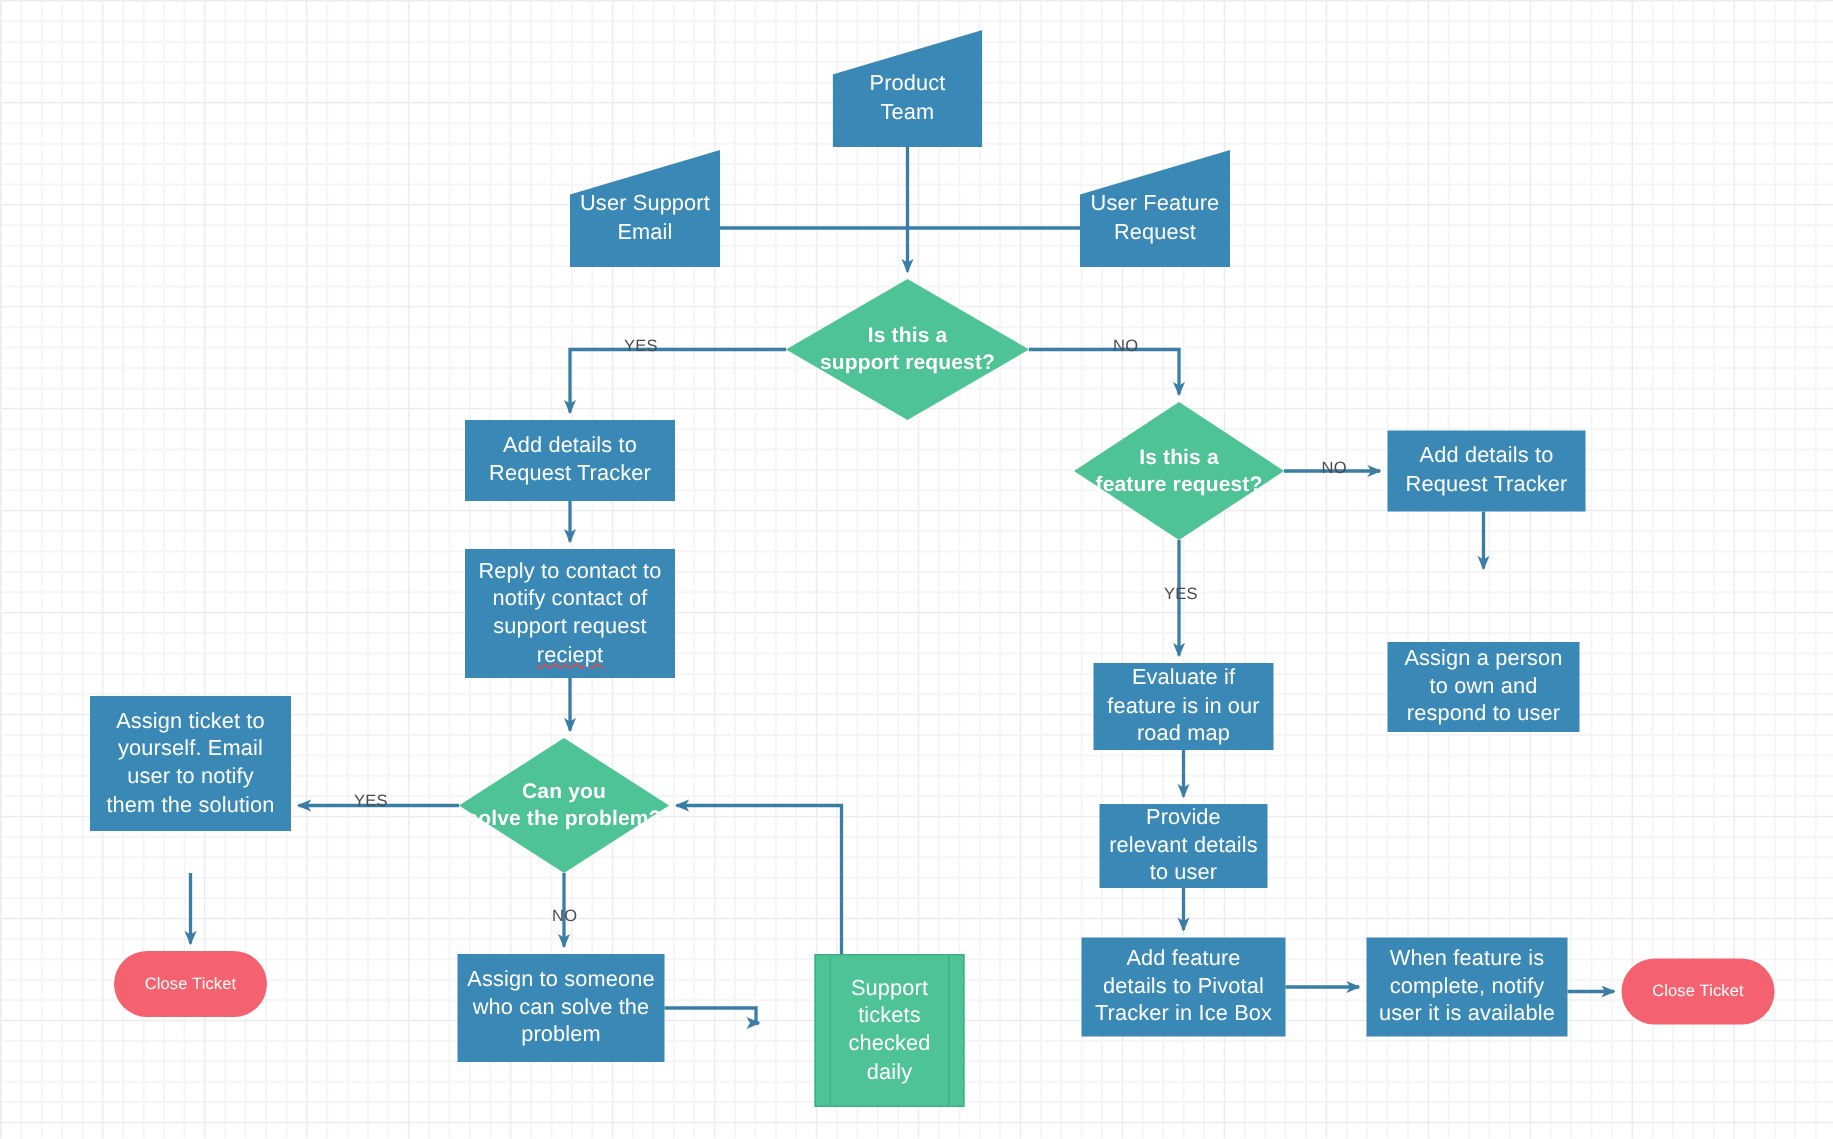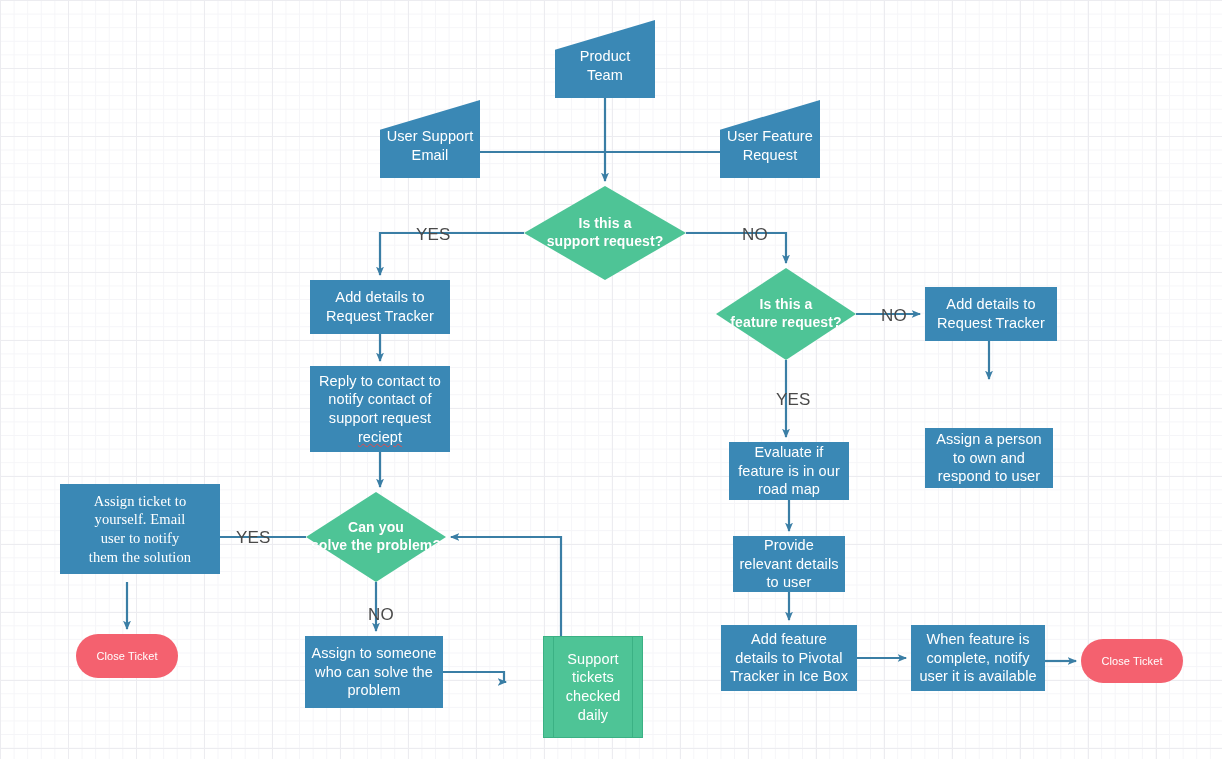--- a/index.html
+++ b/index.html
@@ -93,21 +93,21 @@
     width: 1px;
     height: 100%;
     background: #3bb184;
   }
   .predef-bar.left { left: 9px; }
   .predef-bar.right { right: 9px; }
   .node.predefined .label { position: relative; z-index: 1; }
   .edge-label {
     position: absolute;
     color: #4a4a4a;
-    font-size: 17px;
+    font-size: 11px;
     font-family: "Liberation Sans", sans-serif;
     background: transparent;
     white-space: nowrap;
     letter-spacing: 0.2px;
   }
   .misspell {
     text-decoration: underline;
     text-decoration-style: wavy;
     text-decoration-color: #e24b4b;
     text-decoration-thickness: 1px;
@@ -201,21 +201,21 @@
 Request Tracker</span>
   </div>
 
   <div class="node process" style="left:310px; top:366px; width:140px; height:86px;">
     <span class="label" id="reply-label">Reply to contact to
 notify contact of
 support request
 <span class="misspell">reciept</span></span>
   </div>
 
-  <div class="node process" style="left:60px; top:484px; width:160px; height:90px;font-family:Liberation Serif, serif;">
+  <div class="node process" style="left:60px; top:464px; width:134px; height:90px;">
     <span class="label">Assign ticket to
 yourself. Email
 user to notify
 them the solution</span>
   </div>
 
   <div class="node terminator" style="left:76px; top:634px; width:102px; height:44px;">
     <span class="label">Close Ticket</span>
   </div>
 

